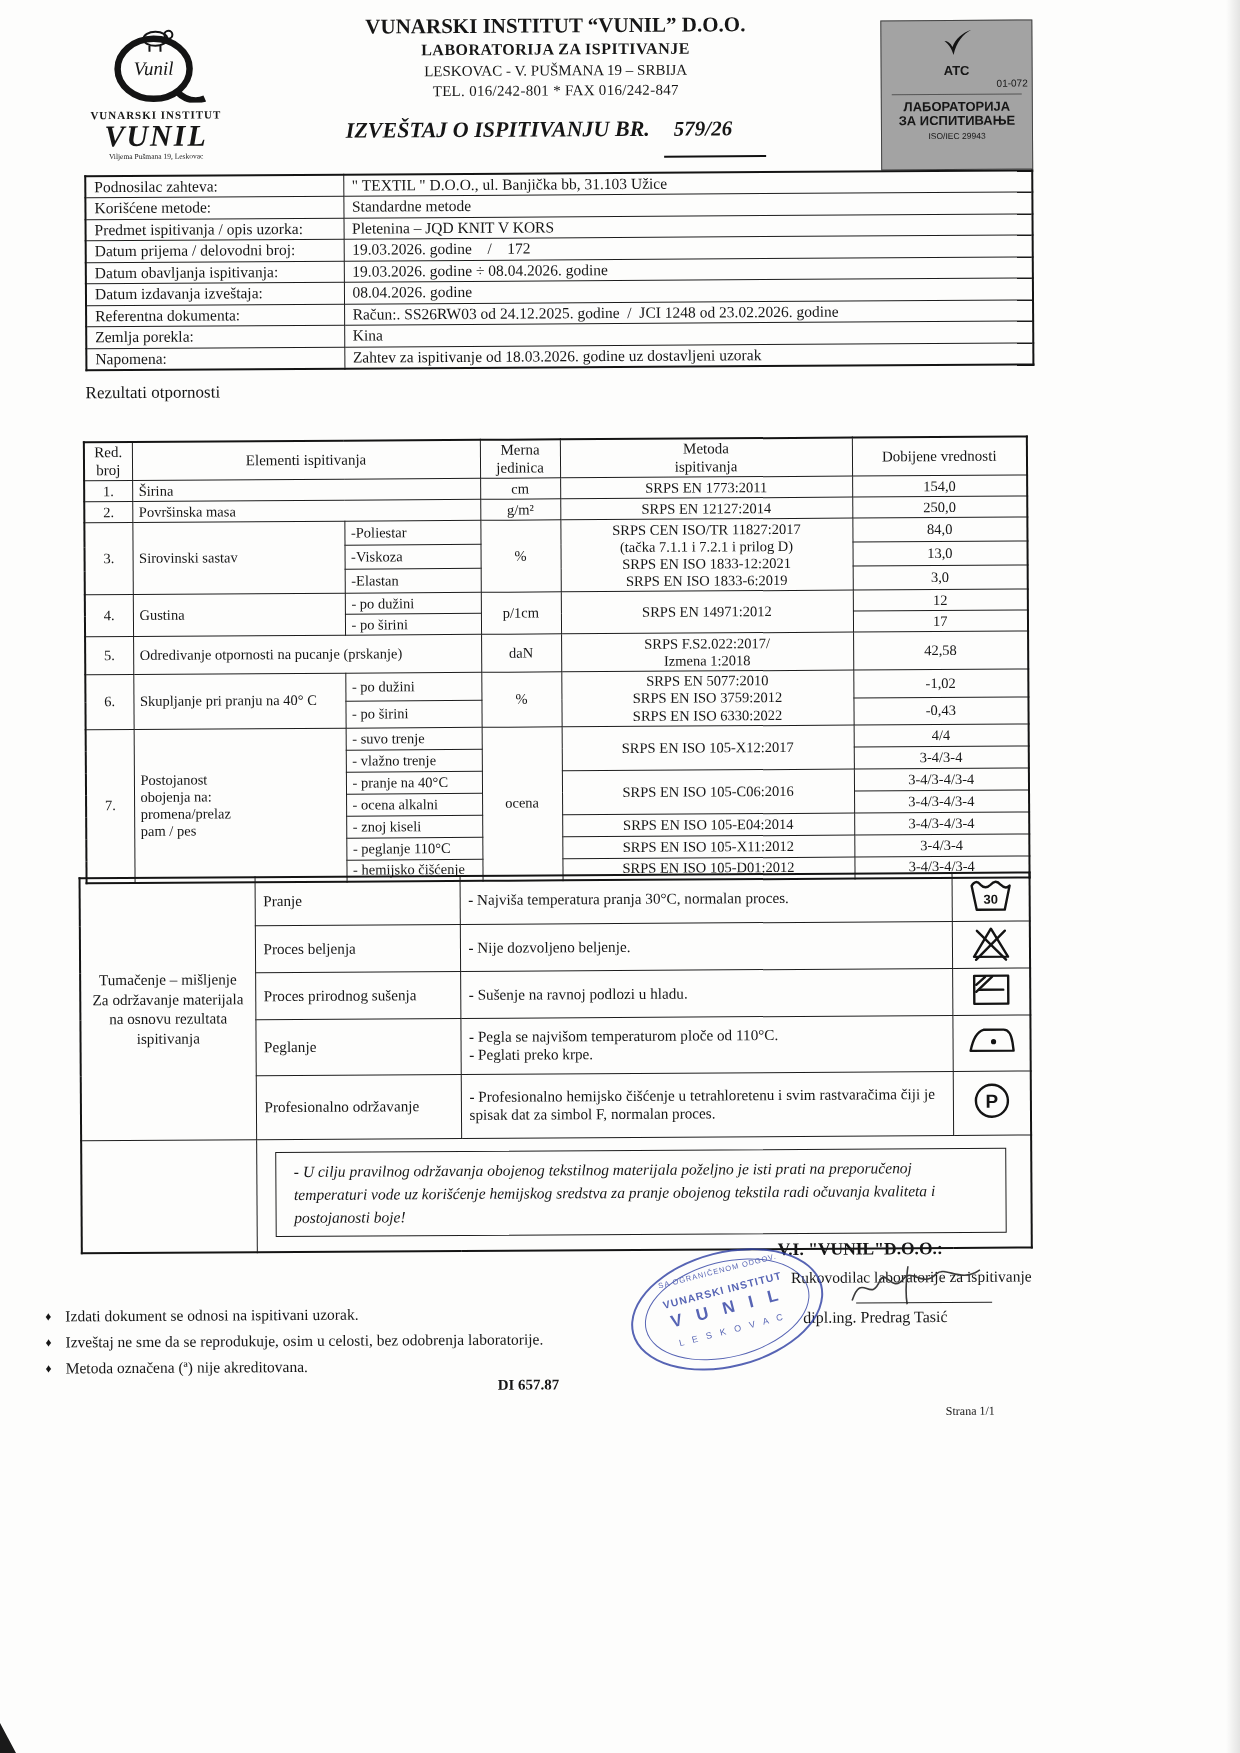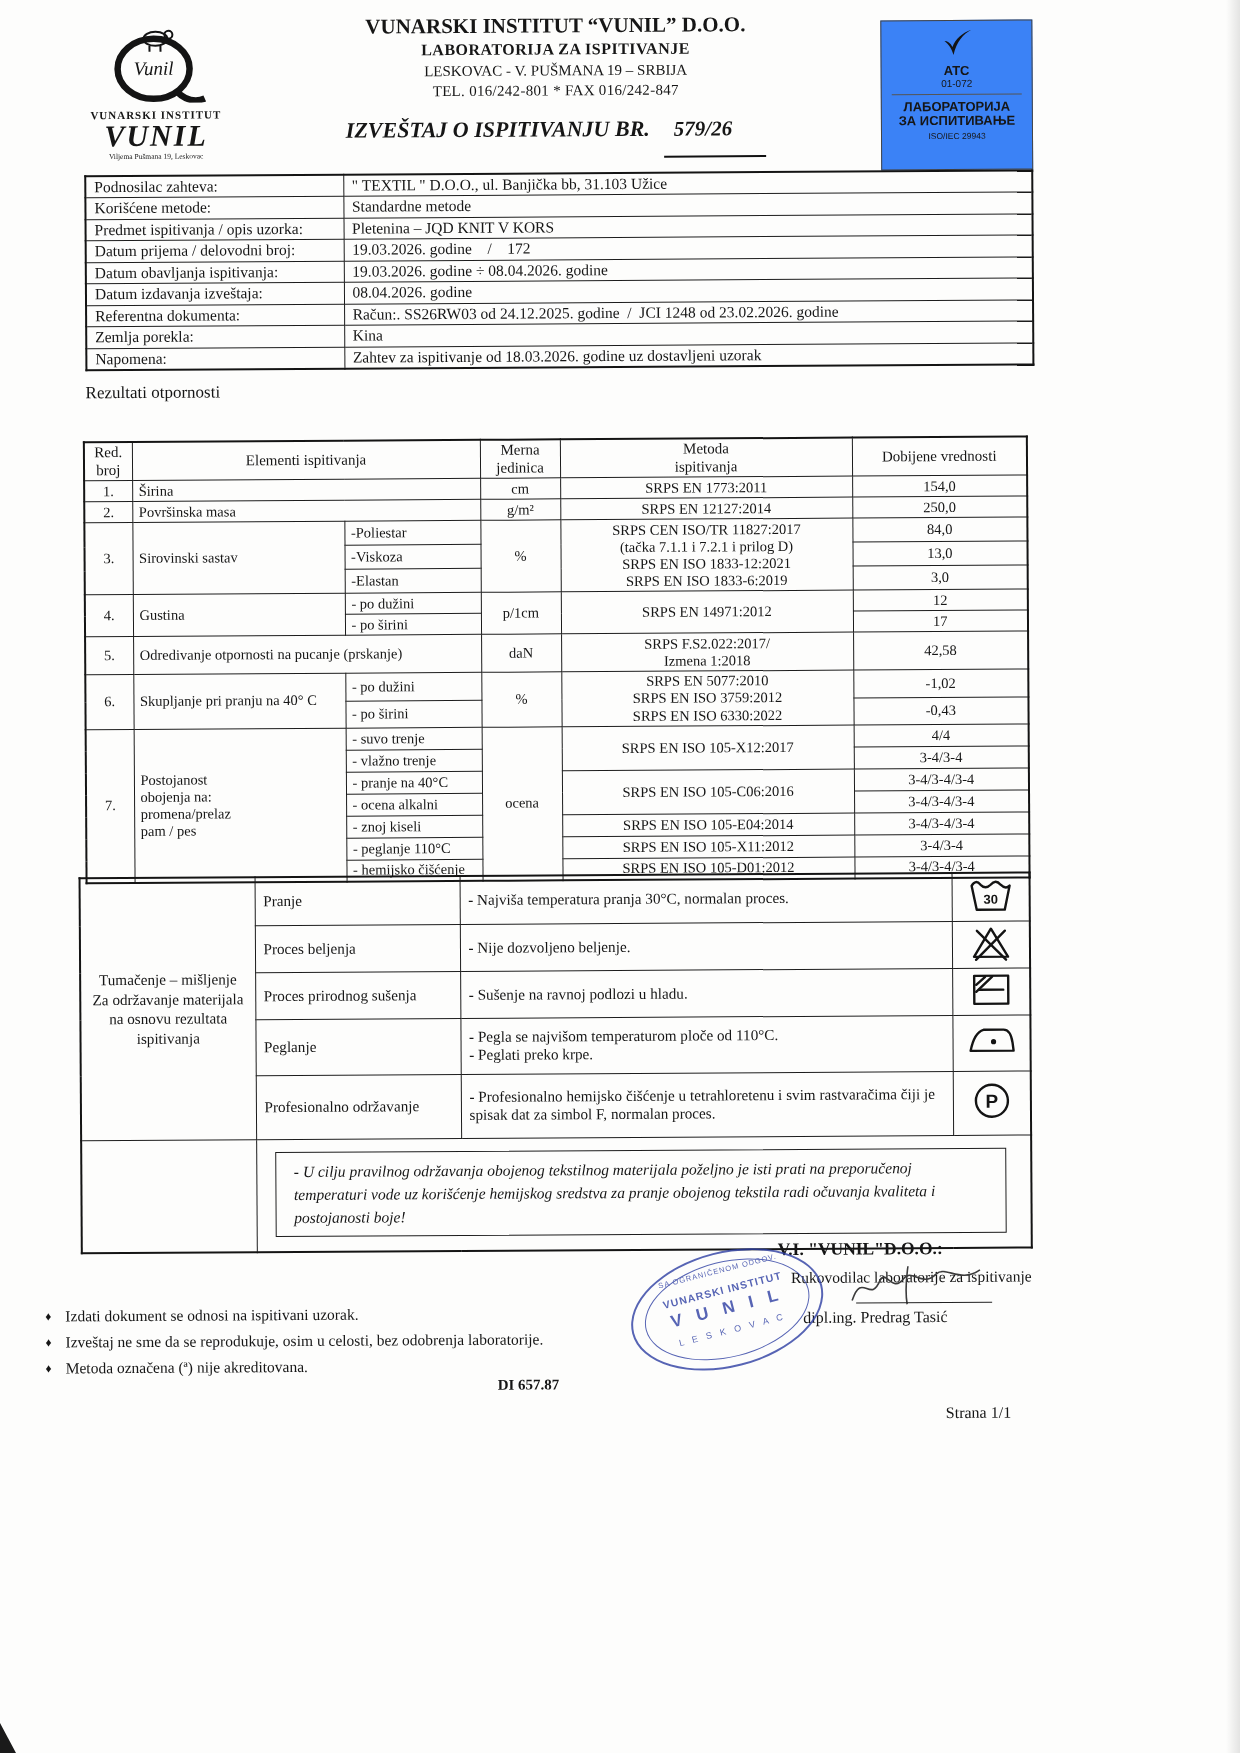--- a/index.html
+++ b/index.html
@@ -19,23 +19,23 @@
   .head-center { position:absolute; left:280px; top:12px; width:560px; text-align:center; }
   .inst { font-size:21px; font-weight:bold; line-height:26px; }
   .lab  { font-size:16px; font-weight:bold; letter-spacing:.5px; line-height:22px; }
   .addr { font-size:15px; line-height:20px; }
   .tel  { font-size:15px; line-height:20px; letter-spacing:.3px; }
   .title-row { margin-top:16px; }
   .rep-t { font-size:22px; font-weight:bold; font-style:italic; }
   .rep-n { font-size:21px; font-weight:bold; font-style:italic;
            border-bottom:2.2px solid #111; padding:0 34px 15px 10px; margin-left:14px; }
   .badge { position:absolute; left:885px; top:22px; width:152px; min-height:150px;
-           border:1.5px solid #444; text-align:center; padding:6px 4px 8px; background:#3b82f6; }
+           border:1.5px solid #444; text-align:center; padding:6px 4px 8px; background:#a3a3a3; }
   .badge-atc { font-size:13px; font-weight:bold; font-family:"Liberation Sans", sans-serif; }
-  .badge-code { font-size:10px; font-family:"Liberation Sans", sans-serif; }
+  .badge-code { font-size:10px; font-family:"Liberation Sans", sans-serif;text-align:right; }
   .badge-hr { border:none; border-top:1px solid #555; margin:5px 6px; }
   .badge-l { font-size:13px; font-weight:bold; font-family:"Liberation Sans", sans-serif; line-height:14px; }
   .badge-iso { font-size:8.5px; margin-top:3px; font-family:"Liberation Sans", sans-serif; }
 
   
   table { border-collapse:collapse; table-layout:fixed; position:absolute; }
   td { border:1.6px solid #1d1d1d; padding:1px 6px; font-size:14.5px; vertical-align:middle; overflow:hidden; }
   .c { text-align:center; }
   .b { font-weight:normal; }
   .pre { white-space:pre-line; }
@@ -84,21 +84,21 @@
   .s-arc { top:14px; font-size:7.5px; letter-spacing:1px; }
   .s-l1 { top:32px; font-size:10.5px; font-weight:bold; letter-spacing:1px; }
   .s-l2 { top:47px; font-size:17px; font-weight:bold; letter-spacing:5px; }
   .s-l3 { top:74px; font-size:9px; letter-spacing:3px; }
 
   .bullets { position:absolute; left:42px; top:1300px; font-size:15.5px; }
   .bullet-row { display:flex; gap:14px; line-height:26px; }
   .bullet-glyph { font-size:12px; line-height:26px; }
 
   .doc-code { position:absolute; left:494px; top:1376px; font-size:15px; font-weight:bold; }
-  .page-num { position:absolute; left:942px; top:1406px; font-size:16px; }
+  .page-num { position:absolute; left:942px; top:1406px; font-size:12px; }
 
   .corner-wedge { position:absolute; left:0; bottom:0; width:0; height:0;
                   border-left:16px solid #1a1a1a; border-top:30px solid transparent; }
   .edge-shade { position:absolute; right:0; top:0; width:14px; height:100%;
                 background:linear-gradient(to right, rgba(0,0,0,0), rgba(0,0,0,.10)); }
 </style>
 </head>
 <body>
 
 <div class="page">

